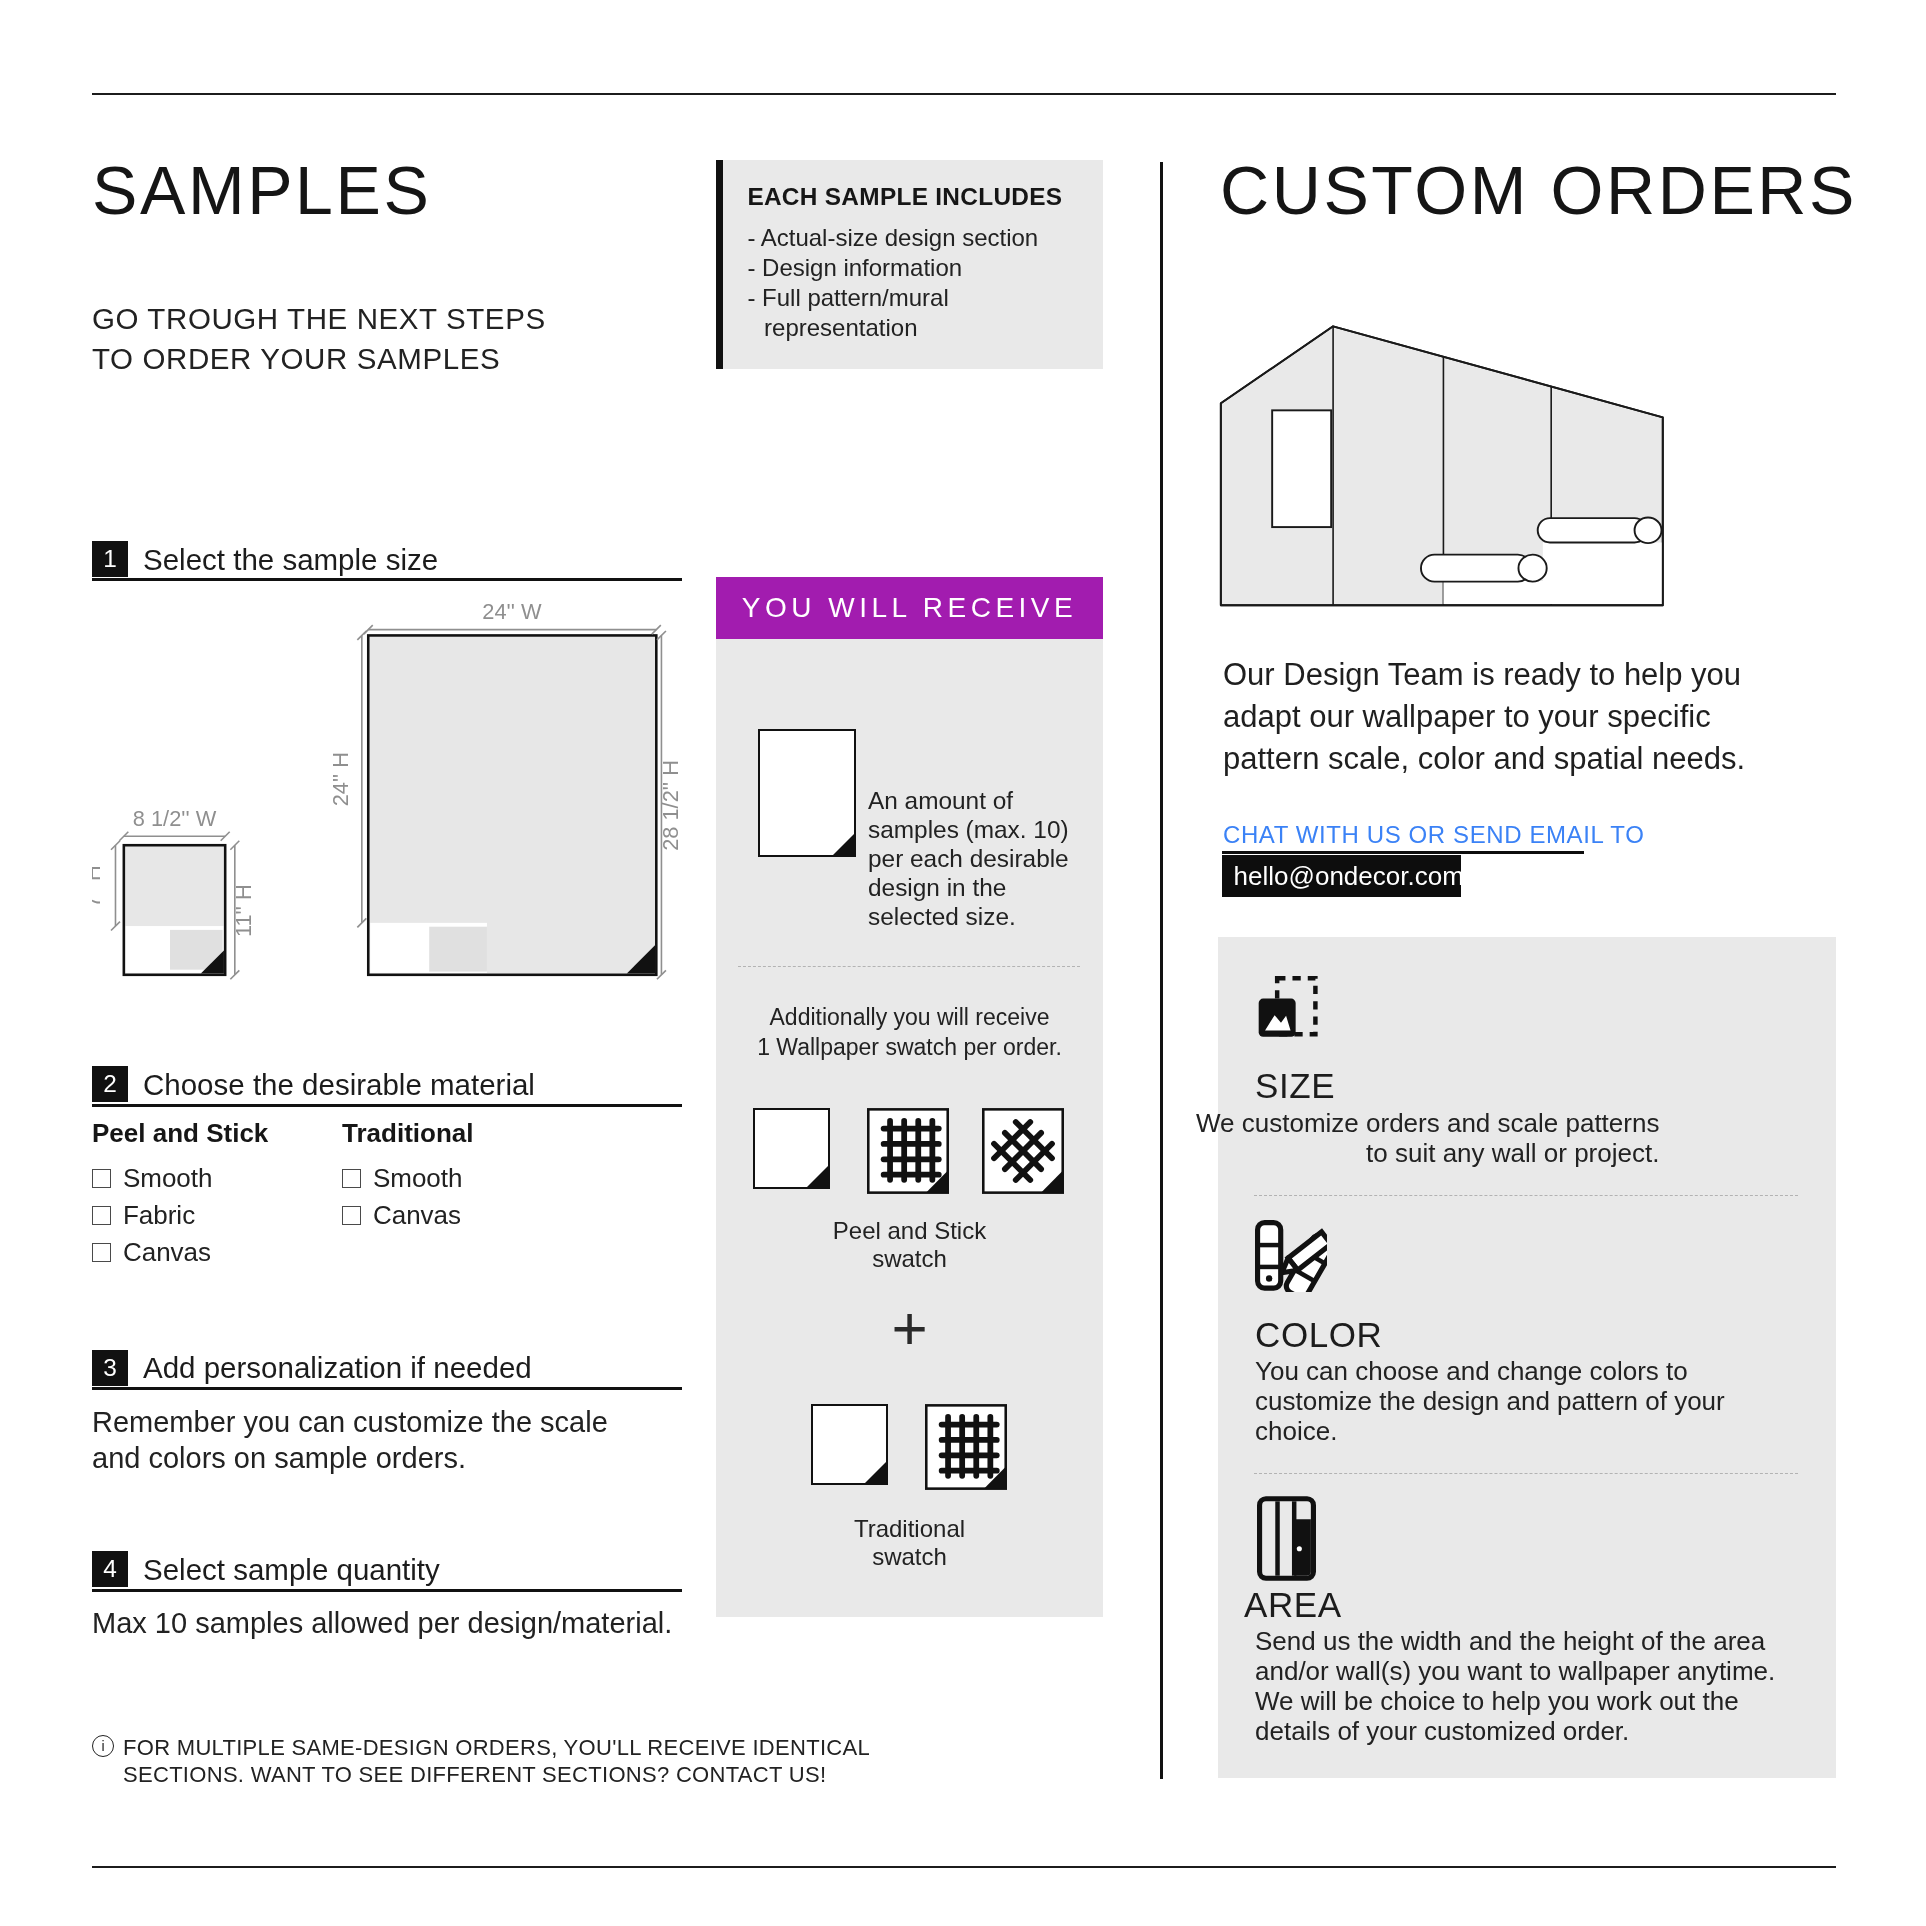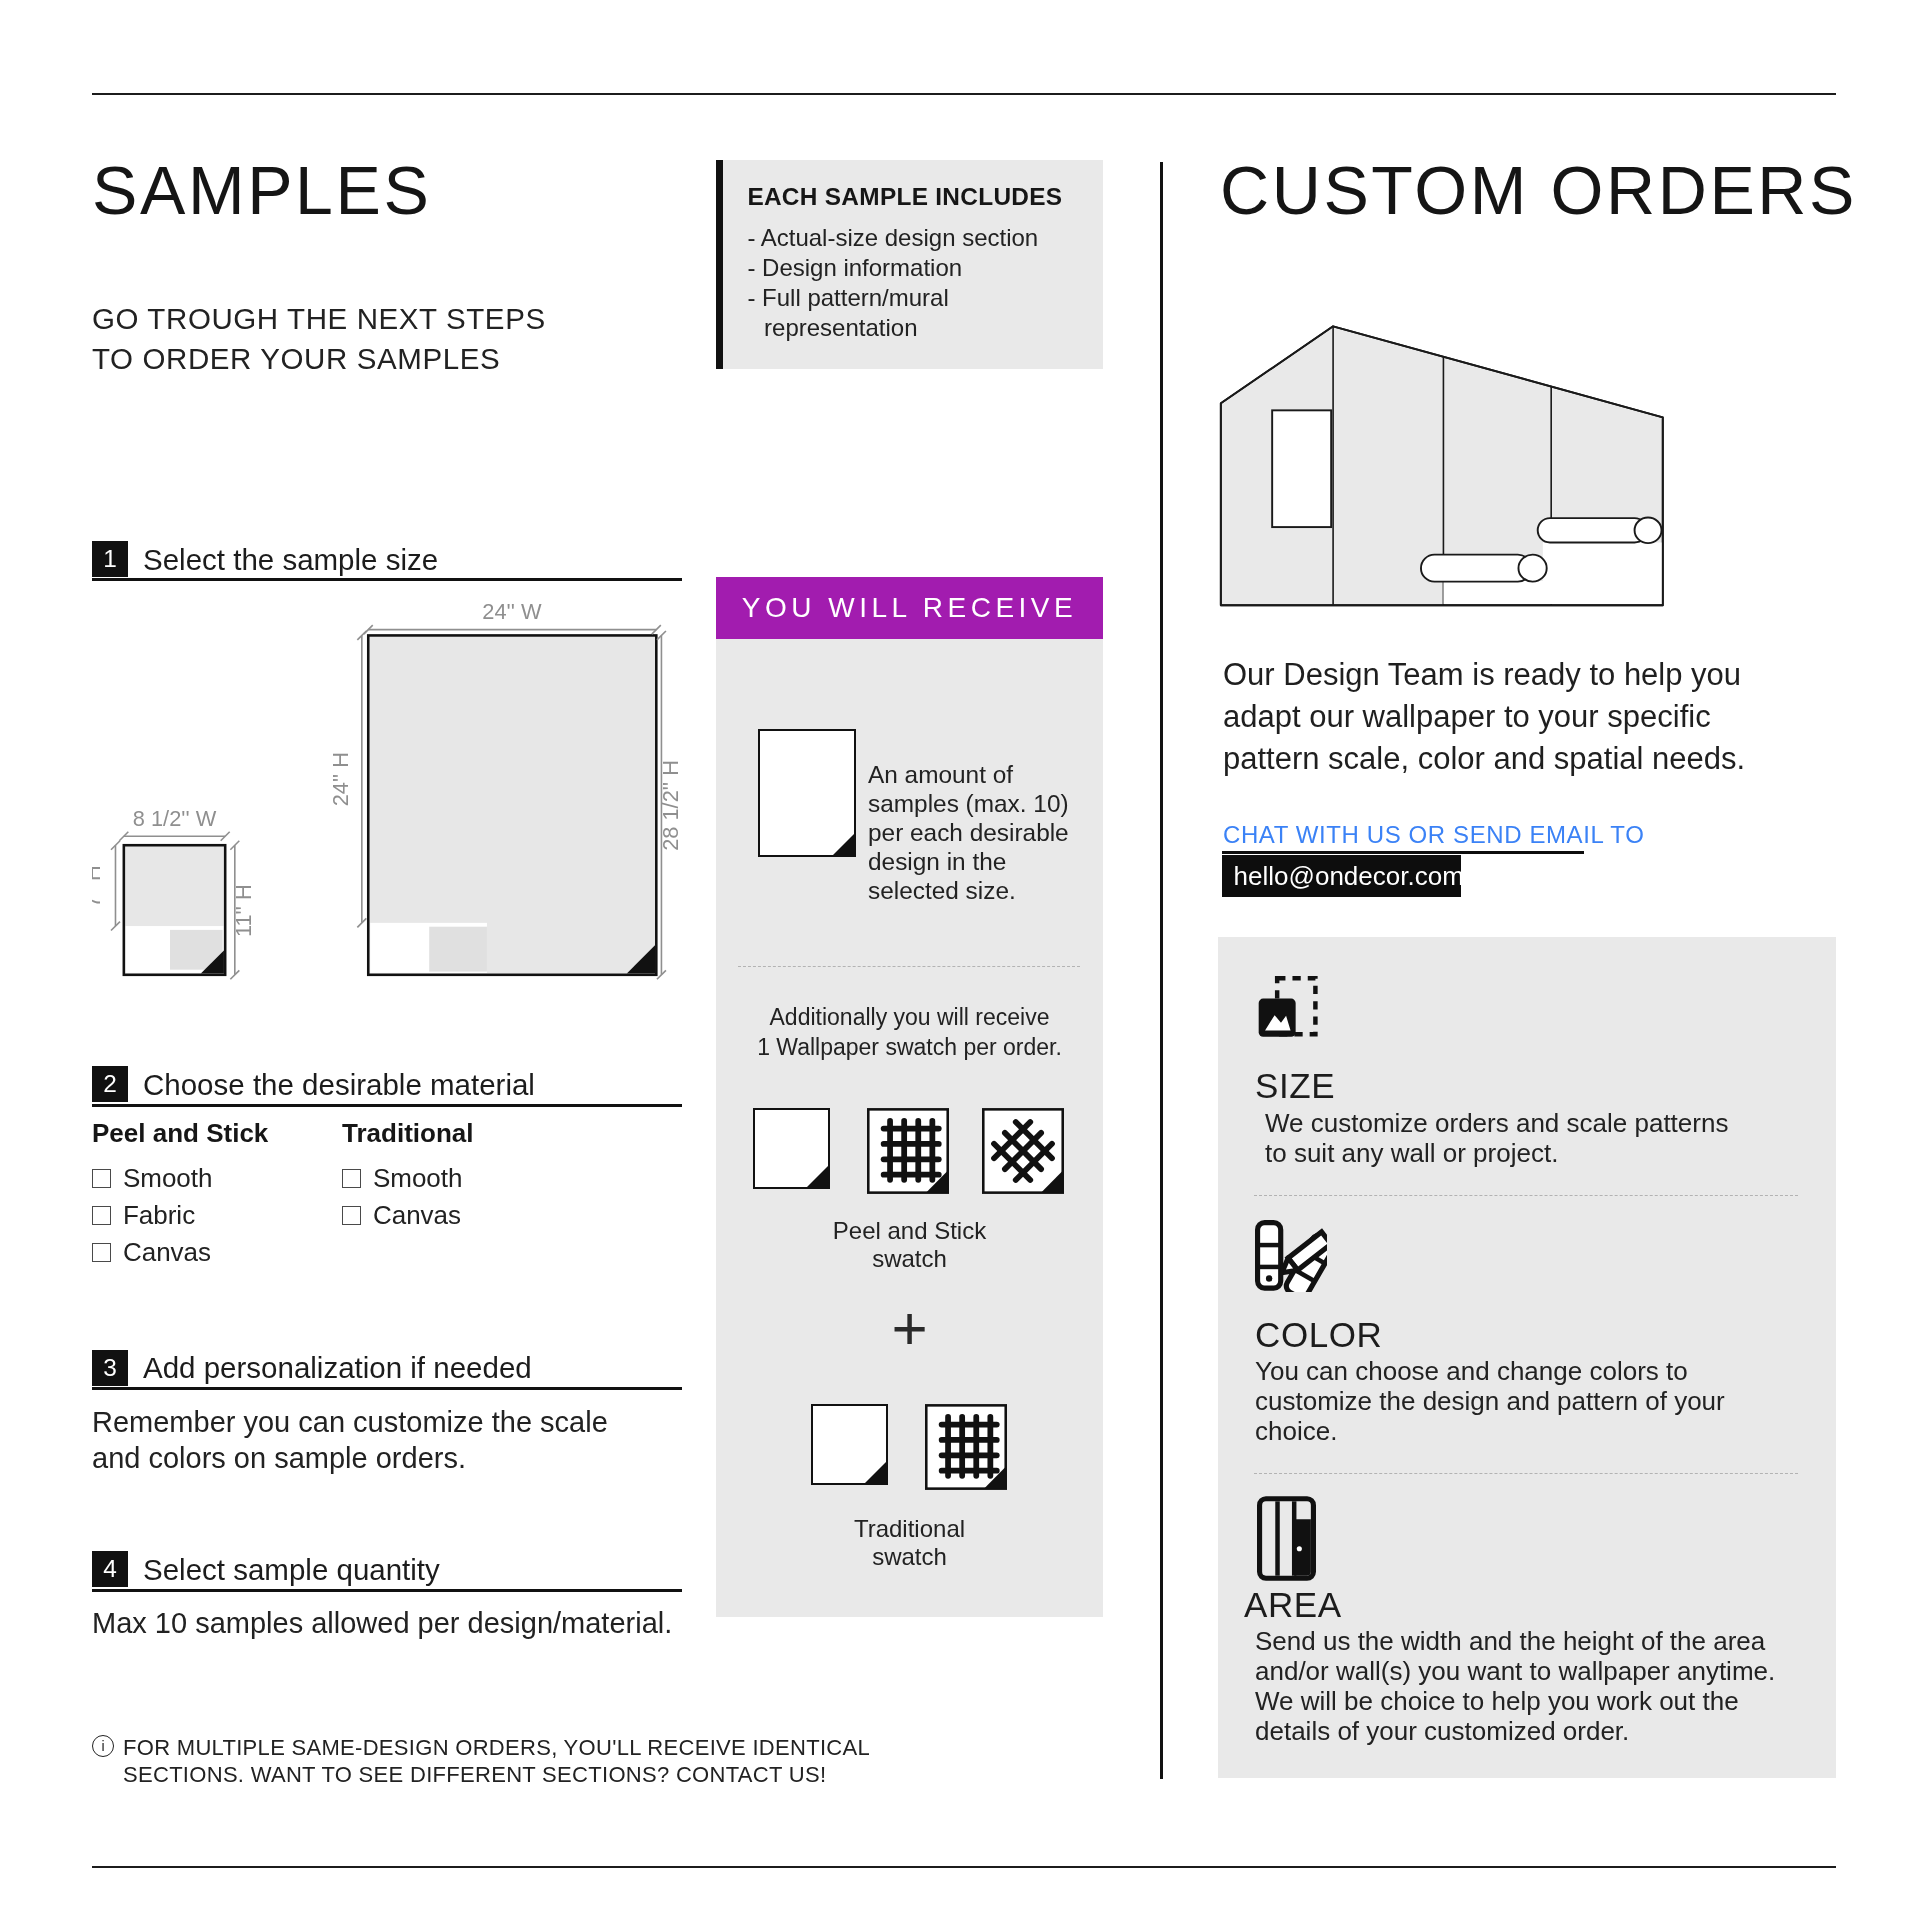--- a/index.html
+++ b/index.html
@@ -186,21 +186,21 @@
     <div class="note-line">FOR MULTIPLE SAME-DESIGN ORDERS, YOU'LL RECEIVE IDENTICAL</div>
     <div class="note-line">SECTIONS. WANT TO SEE DIFFERENT SECTIONS? CONTACT US!</div>
   </div>
 
   <div class="abs banner" style="left:716px;top:577px;width:387px;height:62px;">
     <span>YOU WILL RECEIVE</span>
   </div>
   <div class="abs panel" style="left:716px;top:639px;width:387px;height:978px;"></div>
 
   <div class="paper" style="left:758px;top:729px;width:98px;height:128px;"></div>
-  <div class="abs mid-text" style="left:868px;top:760px;">
+  <div class="abs mid-text" style="left:868px;top:786px;">
     <div>An amount of</div>
     <div>samples (max. 10)</div>
     <div>per each desirable</div>
     <div>design in the</div>
     <div>selected size.</div>
   </div>
 
   <div class="abs dash-div" style="left:738px;top:966px;width:342px;"></div>
 
   <div class="abs center-text" style="left:716px;top:1003px;width:387px;">
@@ -299,21 +299,21 @@
   </div>
 
   <div class="abs panel" style="left:1218px;top:937px;width:618px;height:841px;"></div>
 
   <svg class="abs" style="left:1257px;top:975px;" width="62" height="65" viewBox="0 0 96 102">
     <rect x="31" y="5" width="60" height="88" fill="none" stroke="#111" stroke-width="7" stroke-dasharray="13 11"></rect>
     <rect x="2" y="37" width="58" height="60" rx="7" fill="#111"></rect>
     <polygon points="12,87 27,63 37,75 45,64 52,87" fill="#fff"></polygon>
   </svg>
   <div class="abs ri-head" style="left:1255px;top:1066px;">SIZE</div>
-  <div class="abs" style="left:1265px;top:1108px;">
+  <div class="abs" style="left:1196px;top:1108px;text-align:right;">
     <div class="ri-line">We customize orders and scale patterns</div>
     <div class="ri-line">to suit any wall or project.</div>
   </div>
   <div class="abs dash-div" style="left:1254px;top:1195px;width:544px;"></div>
 
   <svg class="abs" style="left:1255px;top:1220px;" width="72" height="72" viewBox="0 0 112 112">
     <g transform="rotate(30 44 104)">
       <rect x="46" y="6" width="36" height="100" rx="11" fill="#fff" stroke="#111" stroke-width="8"></rect>
       <line x1="46" y1="40" x2="82" y2="40" stroke="#111" stroke-width="7"></line>
       <line x1="46" y1="72" x2="82" y2="72" stroke="#111" stroke-width="7"></line>

